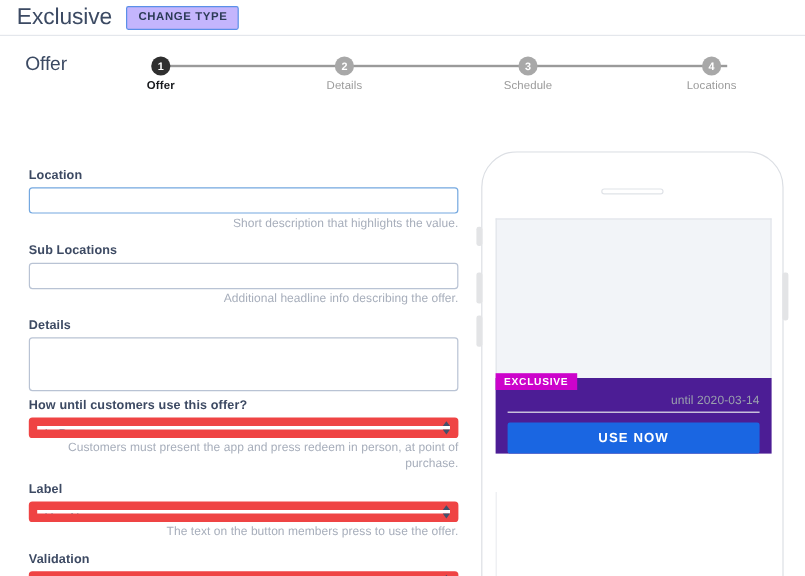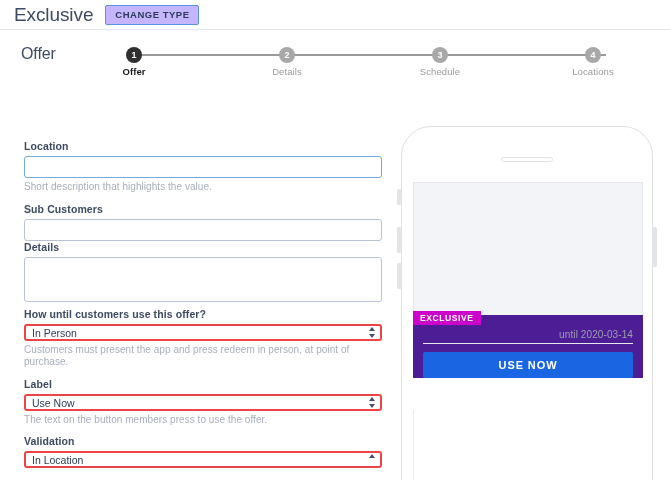--- a/index.html
+++ b/index.html
@@ -150,30 +150,31 @@
     resize: none;
     font-family: "Liberation Sans", sans-serif;
   }
   .hint {
     font-size: 10px;
     color: #a7aebb;
     margin-top: 3px;
     margin-bottom: 9px;
     line-height: 1.25;
     letter-spacing: 0.05px;
+    text-align: right;
   }
   .select-wrap {
     position: relative;
     width: 358px;
     height: 17px;
   }
   .select-box {
     width: 358px;
     height: 17px;
-    border: 2px solid #ef4444;
+    border: 7px solid #ef4444;
     border-radius: 3px;
     background: #fff;
     font-size: 10.5px;
     color: #2c3b57;
     padding: 0 0 0 6px;
     line-height: 15px;
     cursor: pointer;
     white-space: nowrap;
     overflow: hidden;
   }
@@ -332,22 +333,23 @@
 
   <div class="form-col">
 
     <div class="field">
       <div class="field-label">Location</div>
       <input class="text-input focused" type="text" value="" style="">
       <div class="hint">Short description that highlights the value.</div>
     </div>
 
     <div class="field">
-      <div class="field-label">Sub Customers</div>
+      <div class="field-label">Sub Locations</div>
       <input class="text-input" type="text" value="" style="">
+      <div class="hint">Additional headline info describing the offer.</div>
     </div>
 
     <div class="field">
       <div class="field-label">Details</div>
       <textarea class="textarea-input" style=""></textarea>
       <div class="hint" style="margin-top:6px;margin-bottom:4px;"></div>
     </div>
 
     <div class="field">
       <div class="field-label">How until customers use this offer?</div>

